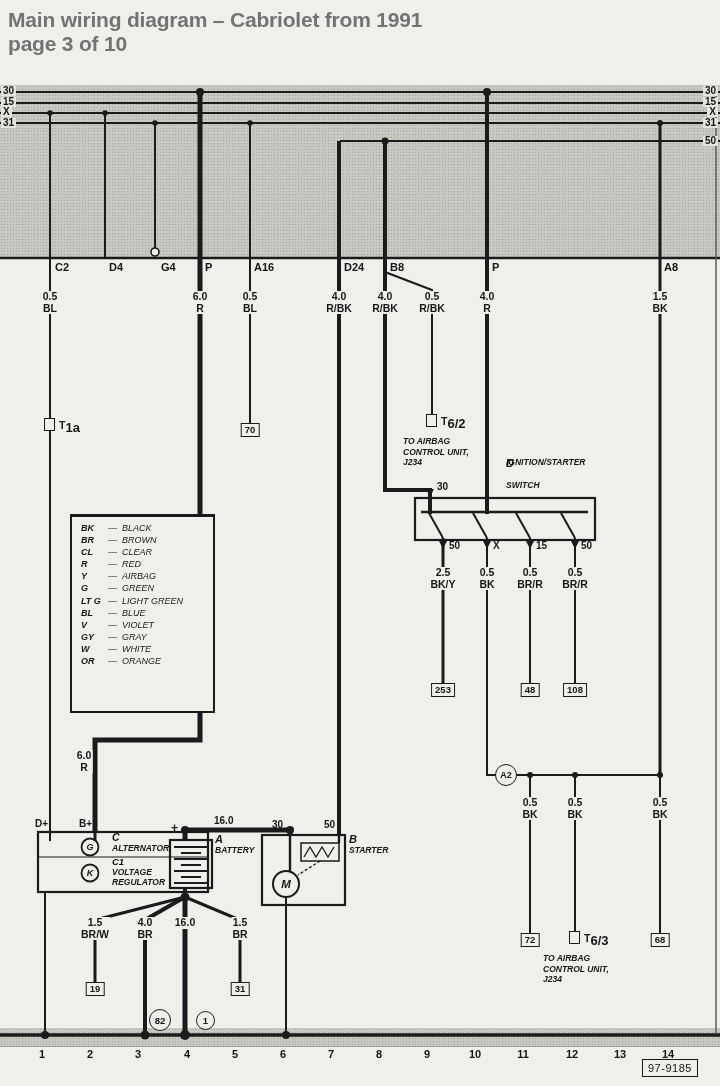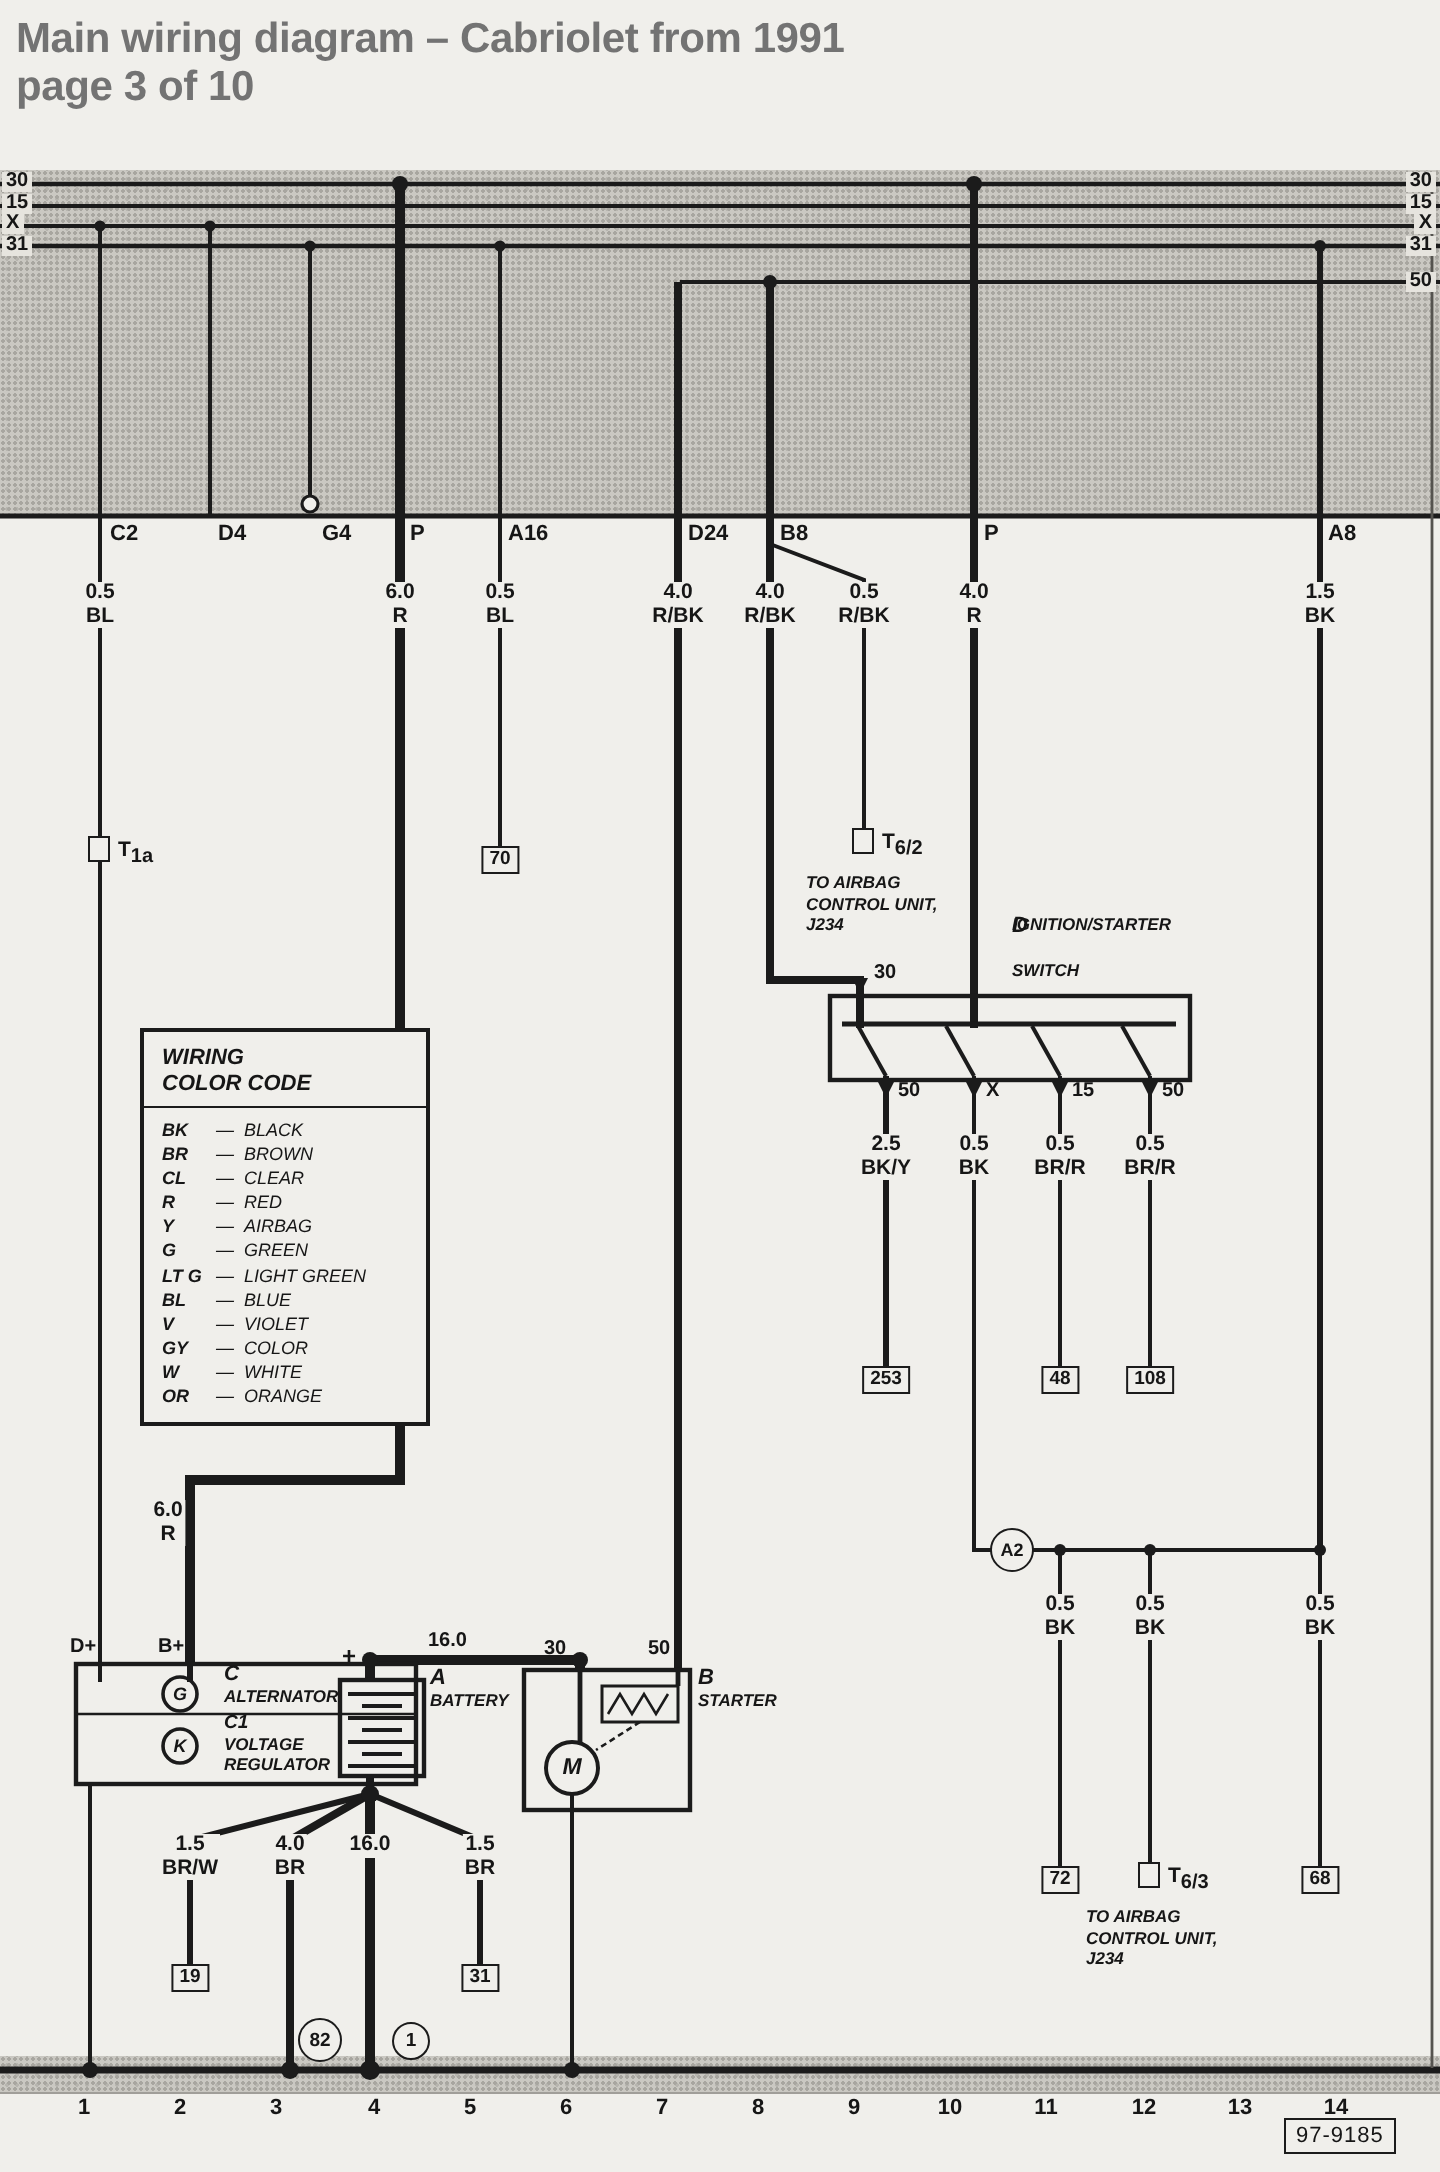--- a/index.html
+++ b/index.html
@@ -20,21 +20,21 @@
   .s85 { font-size:8.5px; } .s95 { font-size:9.5px; }
   .spec { position:absolute; transform:translateX(-50%); text-align:center; font-weight:bold;
           font-size:10.5px; line-height:11.5px; white-space:nowrap; background:#f0efeb; padding:0 1px; }
   .chip { position:absolute; font-weight:bold; font-size:10px; line-height:10px; background:#e6e4de; padding:0 2px; }
   .plate { position:absolute; transform:translateX(-50%); border:1.7px solid #1b1b1b; background:#f0efeb;
            font-weight:bold; font-size:9.5px; line-height:11px; padding:0 3px; min-width:16px; height:14px; text-align:center; }
   .circ { position:absolute; border:1.7px solid #1b1b1b; border-radius:50%; background:#f0efeb;
           display:flex; align-items:center; justify-content:center; font-weight:bold; }
   .tbox { position:absolute; width:11px; height:13px; border:1.6px solid #1b1b1b; background:#f0efeb; }
   .tlabel { position:absolute; font-weight:bold; font-size:10.5px; white-space:nowrap; }
-  .tlabel sub { font-size:10px; }
+  .tlabel sub { font-size:13px; }
   .note { position:absolute; font-weight:bold; font-style:italic; font-size:8.5px; line-height:10.5px; white-space:nowrap; }
   .legend { position:absolute; left:70px; top:514px; width:145px; height:199px; border:2px solid #1b1b1b; background:#f0efeb; }
   .legend-title { padding:7px 0 4px 9px; font-weight:bold; font-style:italic; font-size:11px; line-height:13px; }
   .legend-rule { border-top:1.6px solid #1b1b1b; }
   .legend-rows { padding:5px 0 0 9px; }
   .lrow { display:flex; font-style:italic; font-size:9px; line-height:12.1px; white-space:nowrap; }
   .labbr { width:27px; font-weight:bold; }
   .lsep { width:14px; }
   .tracknum { position:absolute; transform:translateX(-50%); font-weight:bold; font-size:11px; }
   .platecode { position:absolute; left:642px; top:1059px; border:1.6px solid #1b1b1b; background:#f0efeb;
@@ -237,24 +237,20 @@
   <div class="tbox" style="left:569px;top:931px"></div>
   <div class="tlabel" style="left:584px;top:932px"><span>T</span><sub>6/3</sub></div>
   <div class="plate" style="left:660px;top:933px">68</div>
   <div class="note" style="left:543px;top:953px">
     <div>TO AIRBAG</div>
     <div>CONTROL UNIT,</div>
     <div>J234</div>
   </div>
 
   <div class="legend">
-    <div class="legend-title">
-      <div>WIRING</div>
-      <div>COLOR CODE</div>
-    </div>
     <div class="legend-rule"></div>
     <div class="legend-rows">
       <div class="lrow">
           <span class="labbr">BK</span>
           <span class="lsep">—</span>
           <span>BLACK</span>
         </div>
       <div class="lrow">
           <span class="labbr">BR</span>
           <span class="lsep">—</span>
@@ -291,21 +287,21 @@
           <span>BLUE</span>
         </div>
       <div class="lrow">
           <span class="labbr">V</span>
           <span class="lsep">—</span>
           <span>VIOLET</span>
         </div>
       <div class="lrow">
           <span class="labbr">GY</span>
           <span class="lsep">—</span>
-          <span>COLOR</span>
+          <span>GRAY</span>
         </div>
       <div class="lrow">
           <span class="labbr">W</span>
           <span class="lsep">—</span>
           <span>WHITE</span>
         </div>
       <div class="lrow">
           <span class="labbr">OR</span>
           <span class="lsep">—</span>
           <span>ORANGE</span>

